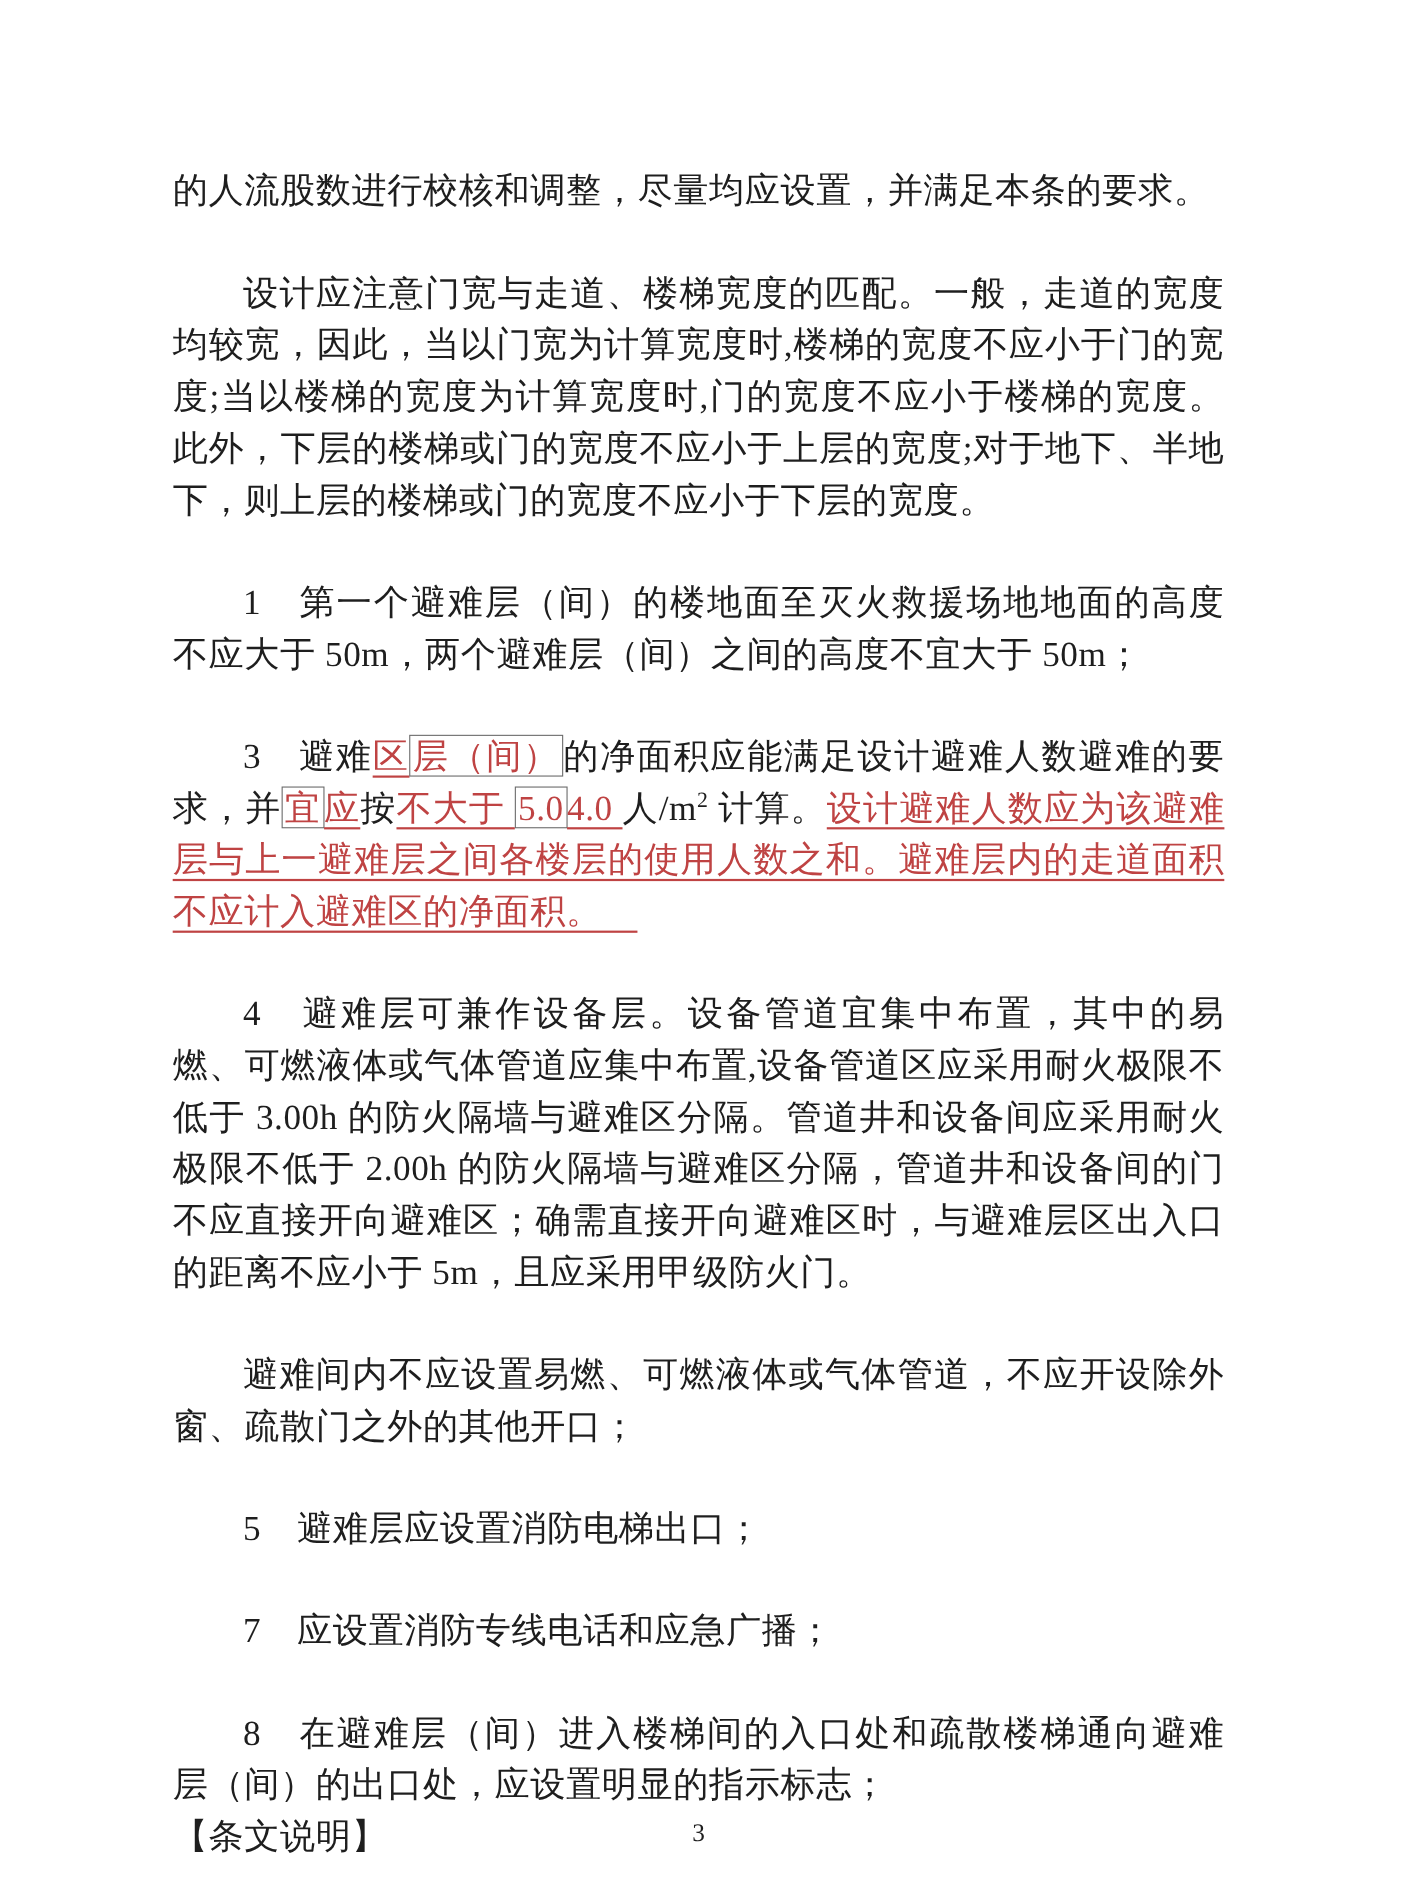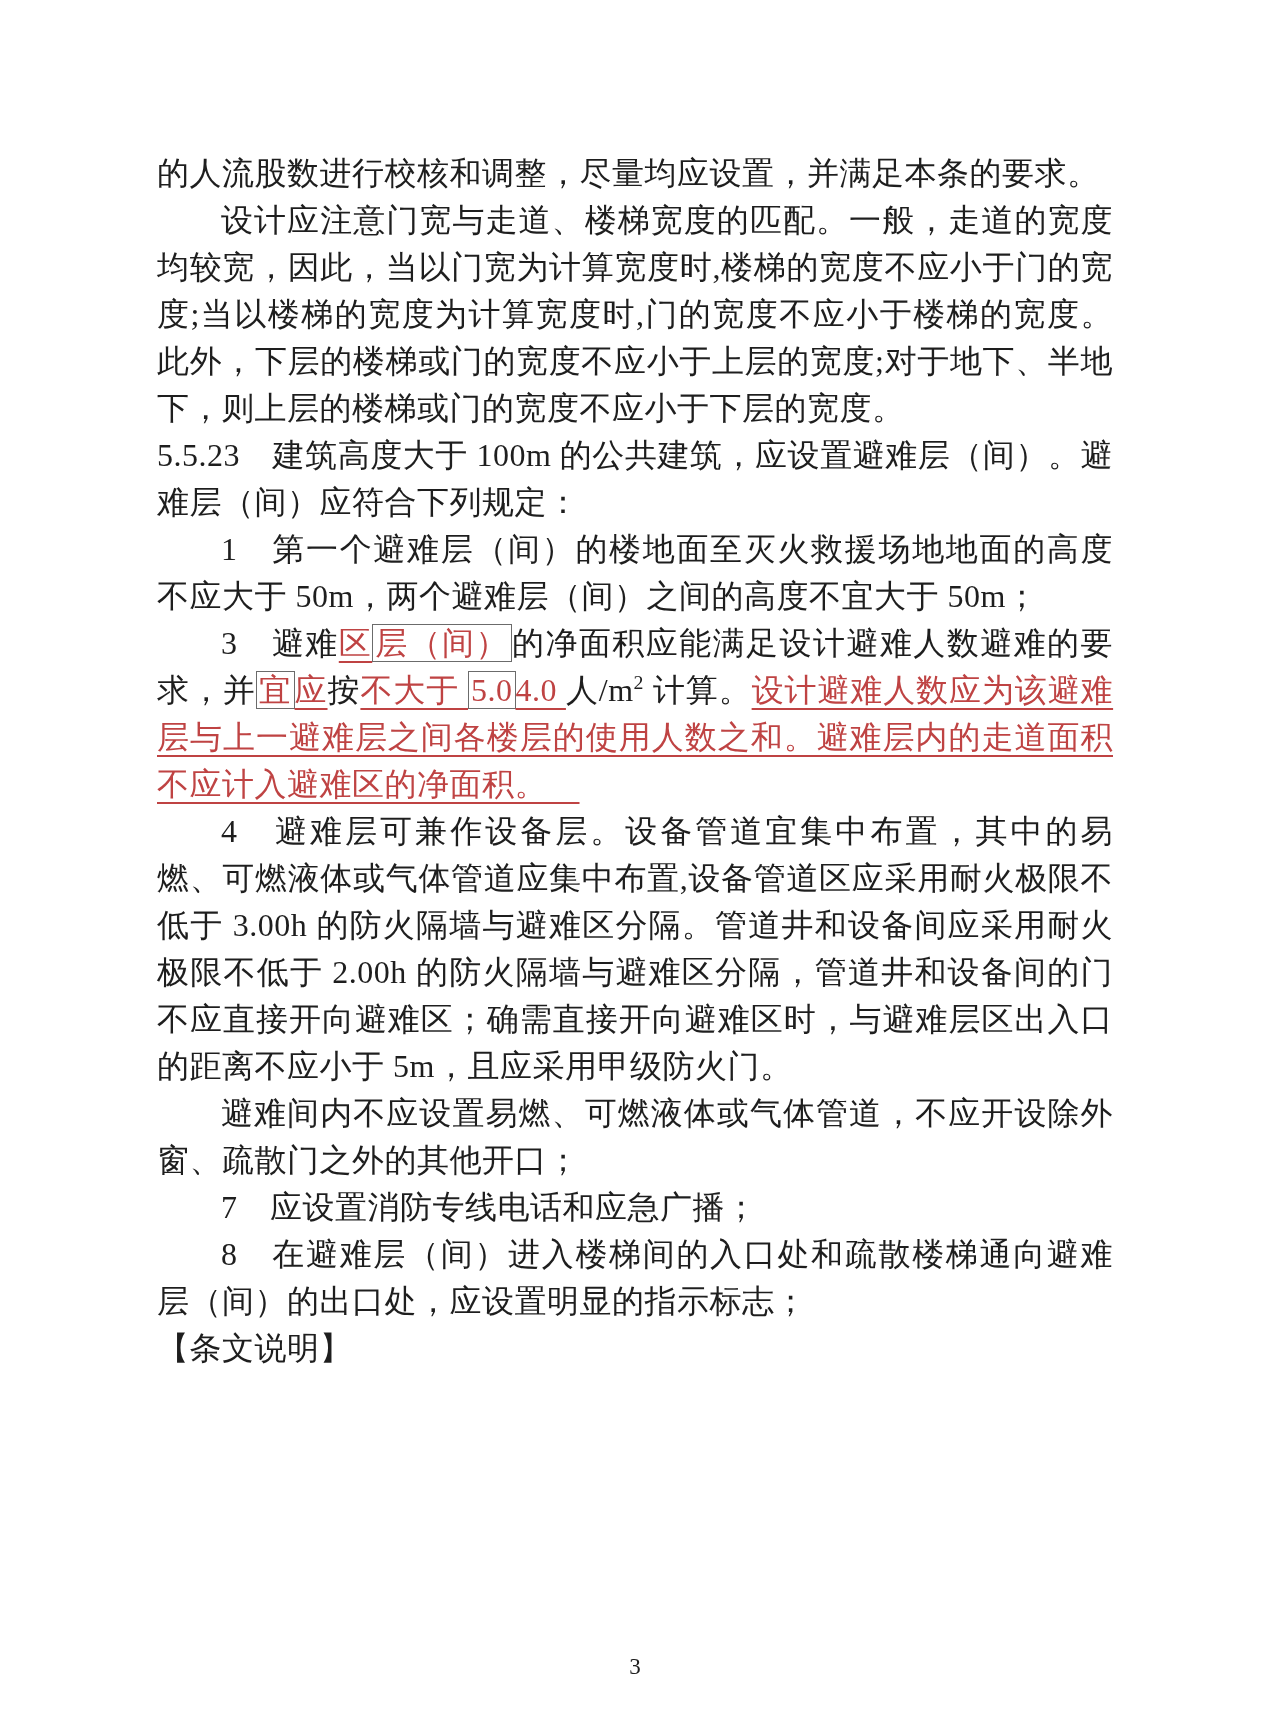--- a/index.html
+++ b/index.html
@@ -26,21 +26,21 @@
     width: 956px;
   }
   p.para {
     margin: 0;
     font-size: 32px;
     line-height: 47px;
     text-align: justify;
     letter-spacing: 0.5px;
     word-break: break-all;
   }
-  p.para.indent { text-indent: 64px; }
+  p.para.indent { text-indent: 64px; margin-top: 46px; }
   .run-n { color: var(--text-color); }
   .run-ins {
     color: var(--revision-color);
     text-decoration: underline;
     text-decoration-color: var(--revision-color);
     text-decoration-thickness: 2px;
     text-underline-offset: 7px;
   }
   .run-del {
     color: var(--revision-color);
@@ -62,25 +62,25 @@
     color: var(--text-color);
   }
 </style>
 </head>
 <body>
 
 <div class="page-root">
   <div class="content">
       <p class="para"><span class="run-n">的人流股数进行校核和调整，尽量均应设置，并满足本条的要求。</span></p>
       <p class="para indent"><span class="run-n">设计应注意门宽与走道、楼梯宽度的匹配。一般，走道的宽度均较宽，因此，当以门宽为计算宽度时,楼梯的宽度不应小于门的宽度;当以楼梯的宽度为计算宽度时,门的宽度不应小于楼梯的宽度。此外，下层的楼梯或门的宽度不应小于上层的宽度;对于地下、半地下，则上层的楼梯或门的宽度不应小于下层的宽度。</span></p>
-      <p class="para"><span class="run-n">5.5.23　建筑高度大于 100m 的公共建筑，应设置避难层（间）。避难层（间）应符合下列规定：</span></p>
       <p class="para indent"><span class="run-n">1　第一个避难层（间）的楼地面至灭火救援场地地面的高度不应大于 50m，两个避难层（间）之间的高度不宜大于 50m；</span></p>
       <p class="para indent"><span class="run-n">3　避难</span><span class="run-ins">区</span><span class="run-del">层（间）</span><span class="run-n">的净面积应能满足设计避难人数避难的要求，并</span><span class="run-del">宜</span><span class="run-ins">应</span><span class="run-n">按</span><span class="run-ins">不大于 </span><span class="run-del">5.0</span><span class="run-ins">4.0 </span><span class="run-n">人/m</span><sup class="run-sup run-n">2</sup><span class="run-n"> 计算。</span><span class="run-ins">设计避难人数应为该避难层与上一避难层之间各楼层的使用人数之和。避难层内的走道面积不应计入避难区的净面积。　</span></p>
       <p class="para indent"><span class="run-n">4　避难层可兼作设备层。设备管道宜集中布置，其中的易燃、可燃液体或气体管道应集中布置,设备管道区应采用耐火极限不低于 3.00h 的防火隔墙与避难区分隔。管道井和设备间应采用耐火极限不低于 2.00h 的防火隔墙与避难区分隔，管道井和设备间的门不应直接开向避难区；确需直接开向避难区时，与避难层区出入口的距离不应小于 5m，且应采用甲级防火门。</span></p>
       <p class="para indent"><span class="run-n">避难间内不应设置易燃、可燃液体或气体管道，不应开设除外窗、疏散门之外的其他开口；</span></p>
+      <p class="para indent"><span class="run-n">5　避难层应设置消防电梯出口；</span></p>
       <p class="para indent"><span class="run-n">7　应设置消防专线电话和应急广播；</span></p>
       <p class="para indent"><span class="run-n">8　在避难层（间）进入楼梯间的入口处和疏散楼梯通向避难层（间）的出口处，应设置明显的指示标志；</span></p>
       <p class="para"><span class="run-n">【条文说明】</span></p>
     </div>
   <div class="footer">
     <span>3</span>
   </div>
 </div>
 
 </body></html>

